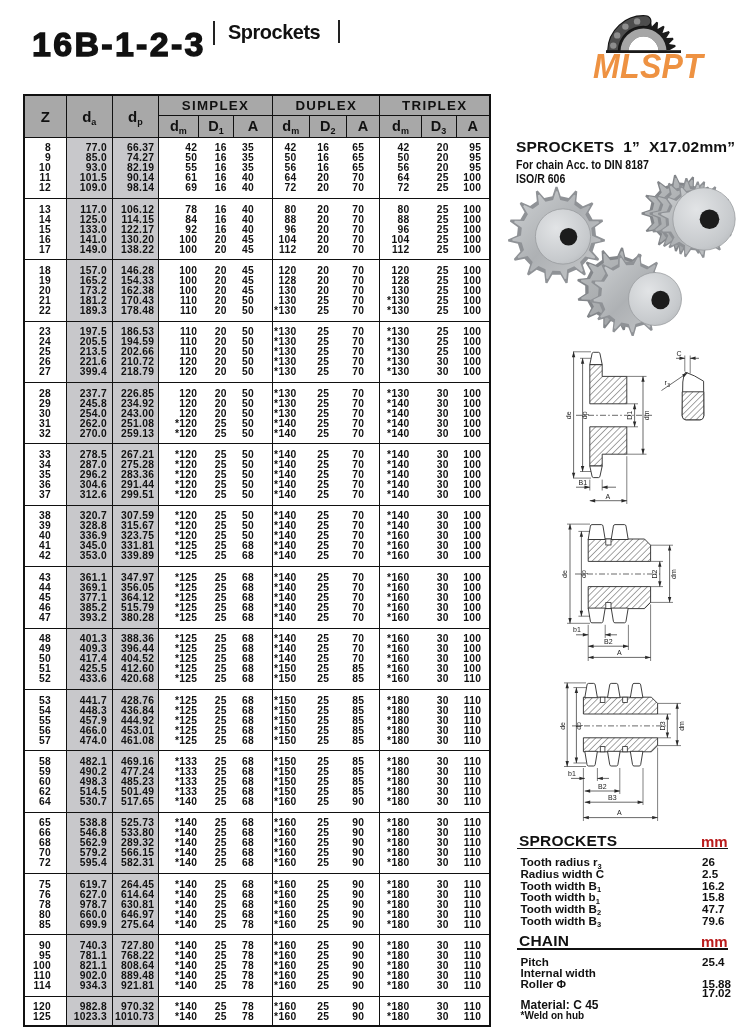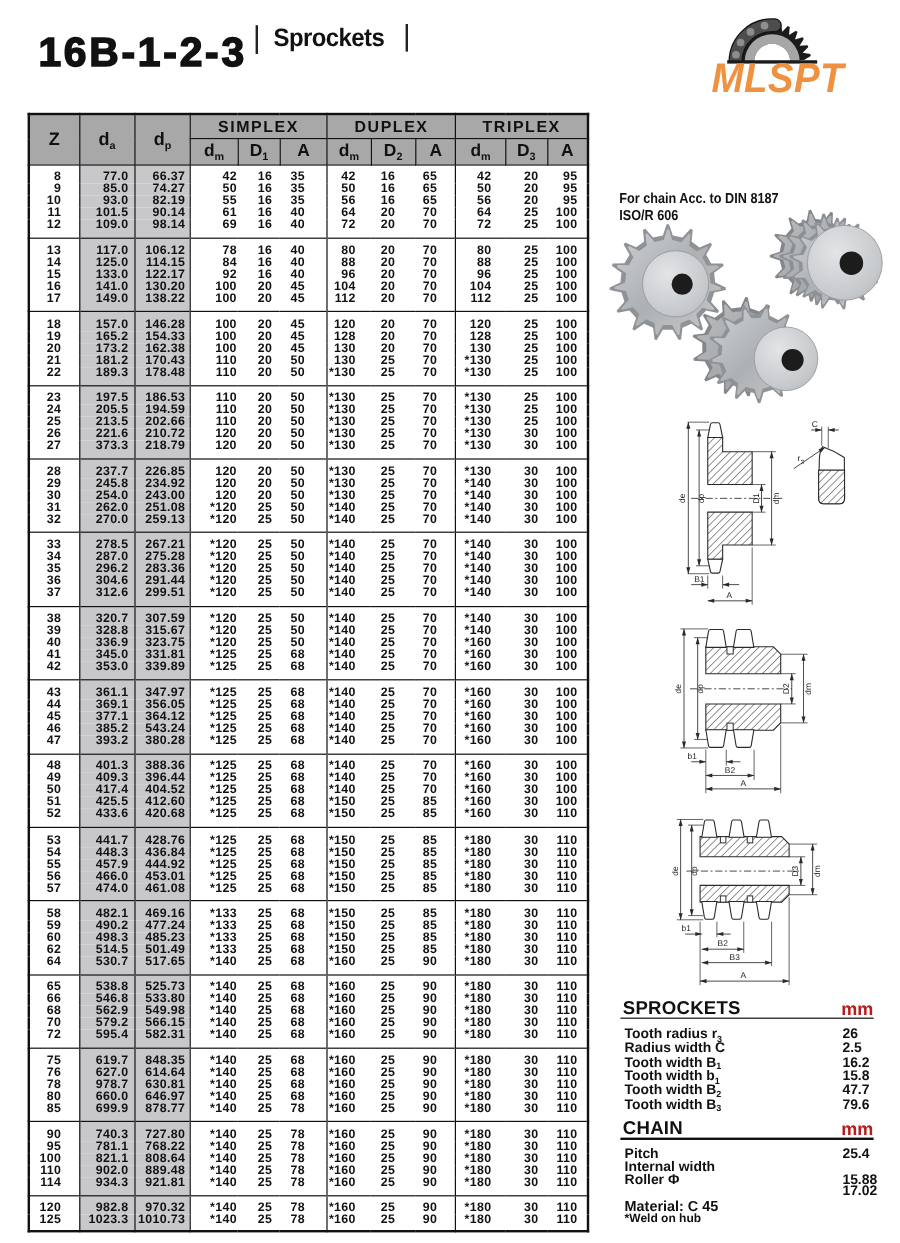--- a/index.html
+++ b/index.html
@@ -386,21 +386,21 @@
           <td class="c6">50</td>
           <td class="c7">*130</td>
           <td class="c8">25</td>
           <td class="c9">70</td>
           <td class="c10">*130</td>
           <td class="c11">30</td>
           <td class="c12">100</td>
         </tr>
 <tr>
           <td class="c1">27</td>
-          <td class="c2">373.3</td>
+          <td class="c2">399.4</td>
           <td class="c3">218.79</td>
           <td class="c4">120</td>
           <td class="c5">20</td>
           <td class="c6">50</td>
           <td class="c7">*130</td>
           <td class="c8">25</td>
           <td class="c9">70</td>
           <td class="c10">*130</td>
           <td class="c11">30</td>
           <td class="c12">100</td>
@@ -661,21 +661,21 @@
           <td class="c7">*140</td>
           <td class="c8">25</td>
           <td class="c9">70</td>
           <td class="c10">*160</td>
           <td class="c11">30</td>
           <td class="c12">100</td>
         </tr>
 <tr>
           <td class="c1">46</td>
           <td class="c2">385.2</td>
-          <td class="c3">543.24</td>
+          <td class="c3">515.79</td>
           <td class="c4">*125</td>
           <td class="c5">25</td>
           <td class="c6">68</td>
           <td class="c7">*140</td>
           <td class="c8">25</td>
           <td class="c9">70</td>
           <td class="c10">*160</td>
           <td class="c11">30</td>
           <td class="c12">100</td>
         </tr>
@@ -935,21 +935,21 @@
           <td class="c7">*160</td>
           <td class="c8">25</td>
           <td class="c9">90</td>
           <td class="c10">*180</td>
           <td class="c11">30</td>
           <td class="c12">110</td>
         </tr>
 <tr>
           <td class="c1">68</td>
           <td class="c2">562.9</td>
-          <td class="c3">549.98</td>
+          <td class="c3">289.32</td>
           <td class="c4">*140</td>
           <td class="c5">25</td>
           <td class="c6">68</td>
           <td class="c7">*160</td>
           <td class="c8">25</td>
           <td class="c9">90</td>
           <td class="c10">*180</td>
           <td class="c11">30</td>
           <td class="c12">110</td>
         </tr>
@@ -979,21 +979,21 @@
           <td class="c9">90</td>
           <td class="c10">*180</td>
           <td class="c11">30</td>
           <td class="c12">110</td>
         </tr>
 </tbody>
 <tbody>
 <tr>
           <td class="c1">75</td>
           <td class="c2">619.7</td>
-          <td class="c3">848.35</td>
+          <td class="c3">264.45</td>
           <td class="c4">*140</td>
           <td class="c5">25</td>
           <td class="c6">68</td>
           <td class="c7">*160</td>
           <td class="c8">25</td>
           <td class="c9">90</td>
           <td class="c10">*180</td>
           <td class="c11">30</td>
           <td class="c12">110</td>
         </tr>
@@ -1035,21 +1035,21 @@
           <td class="c7">*160</td>
           <td class="c8">25</td>
           <td class="c9">90</td>
           <td class="c10">*180</td>
           <td class="c11">30</td>
           <td class="c12">110</td>
         </tr>
 <tr>
           <td class="c1">85</td>
           <td class="c2">699.9</td>
-          <td class="c3">878.77</td>
+          <td class="c3">275.64</td>
           <td class="c4">*140</td>
           <td class="c5">25</td>
           <td class="c6">78</td>
           <td class="c7">*160</td>
           <td class="c8">25</td>
           <td class="c9">90</td>
           <td class="c10">*180</td>
           <td class="c11">30</td>
           <td class="c12">110</td>
         </tr>
@@ -1150,20 +1150,21 @@
           <td class="c6">78</td>
           <td class="c7">*160</td>
           <td class="c8">25</td>
           <td class="c9">90</td>
           <td class="c10">*180</td>
           <td class="c11">30</td>
           <td class="c12">110</td>
         </tr>
 </tbody>
 </table>
+<div class="abs" id="h-spr">SPROCKETS&nbsp; 1” &nbsp;X17.02mm”</div>
 <div class="abs" id="h-chain1">For chain Acc. to DIN 8187</div>
 <div class="abs" id="h-chain2">ISO/R 606</div>
 <svg width="245" height="197" viewBox="0 0 245 197" style="position:absolute;left:505px;top:158px">
 <defs>
 <linearGradient id="pg1" x1="0" y1="0" x2="1" y2="1">
 <stop offset="0" stop-color="#ced1d3"></stop>
           <stop offset="0.5" stop-color="#aeb1b4"></stop>
           <stop offset="1" stop-color="#c6c8ca"></stop>
         </linearGradient>
 <linearGradient id="pg2" x1="0" y1="0" x2="1" y2="1">

